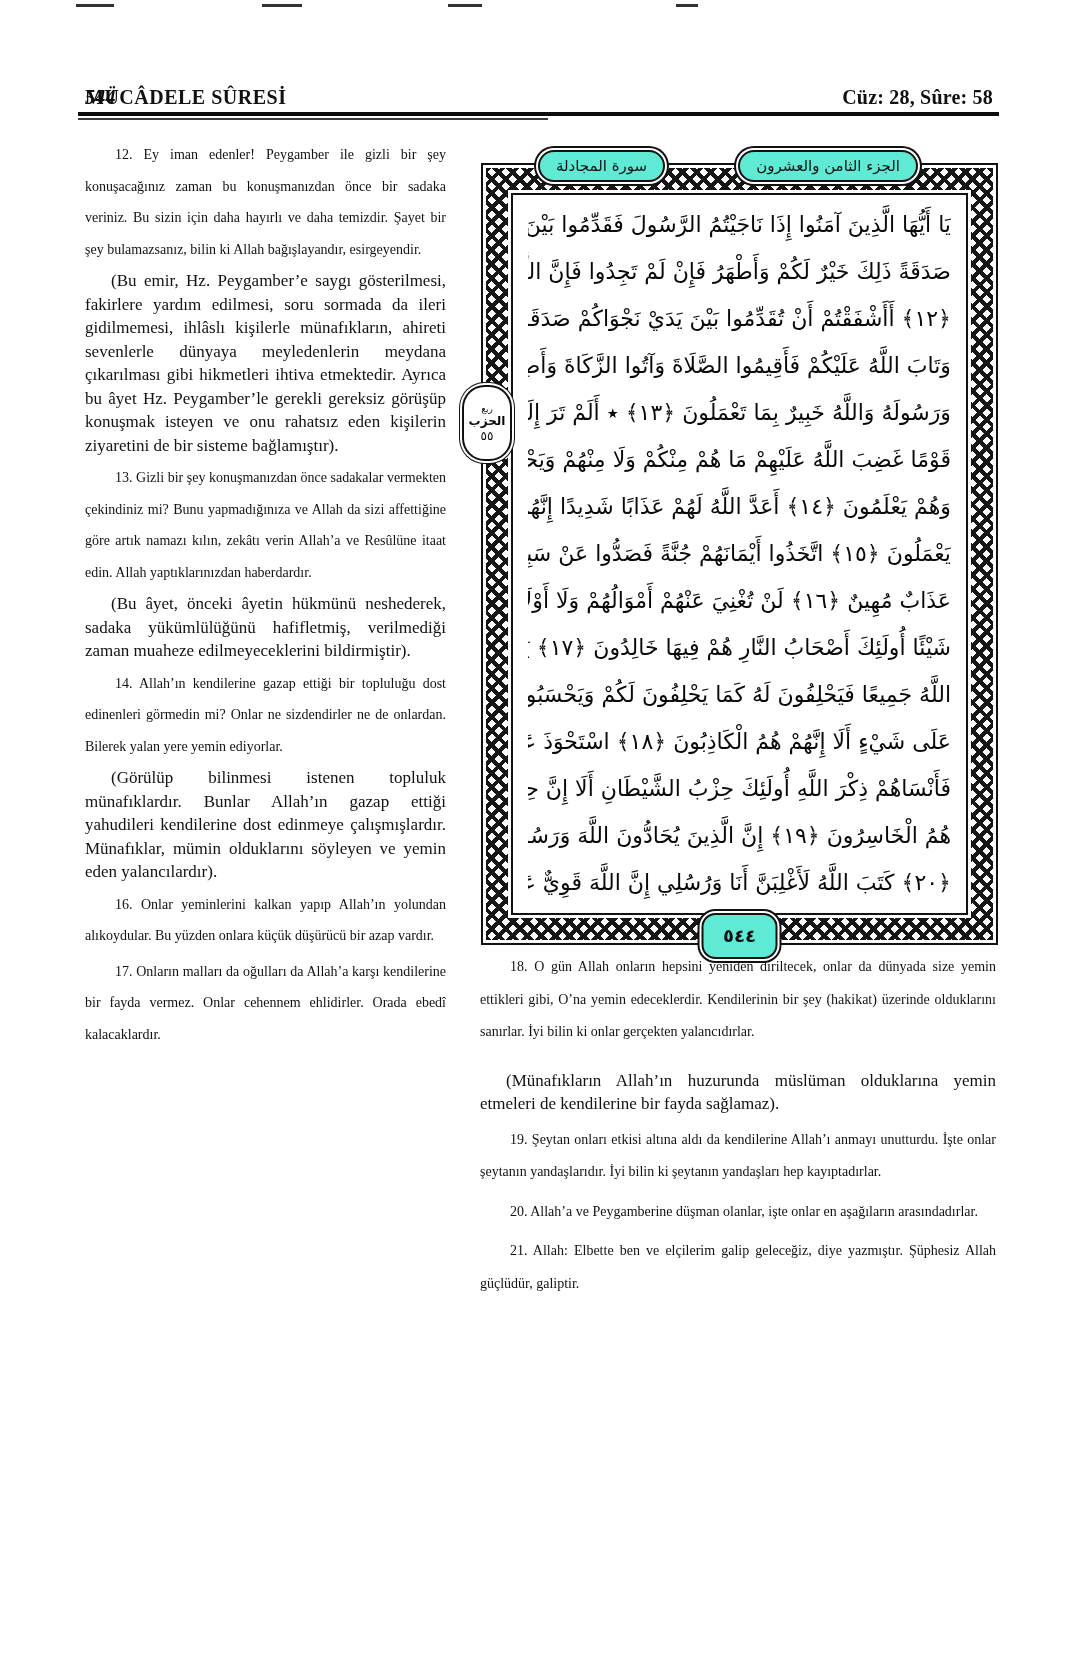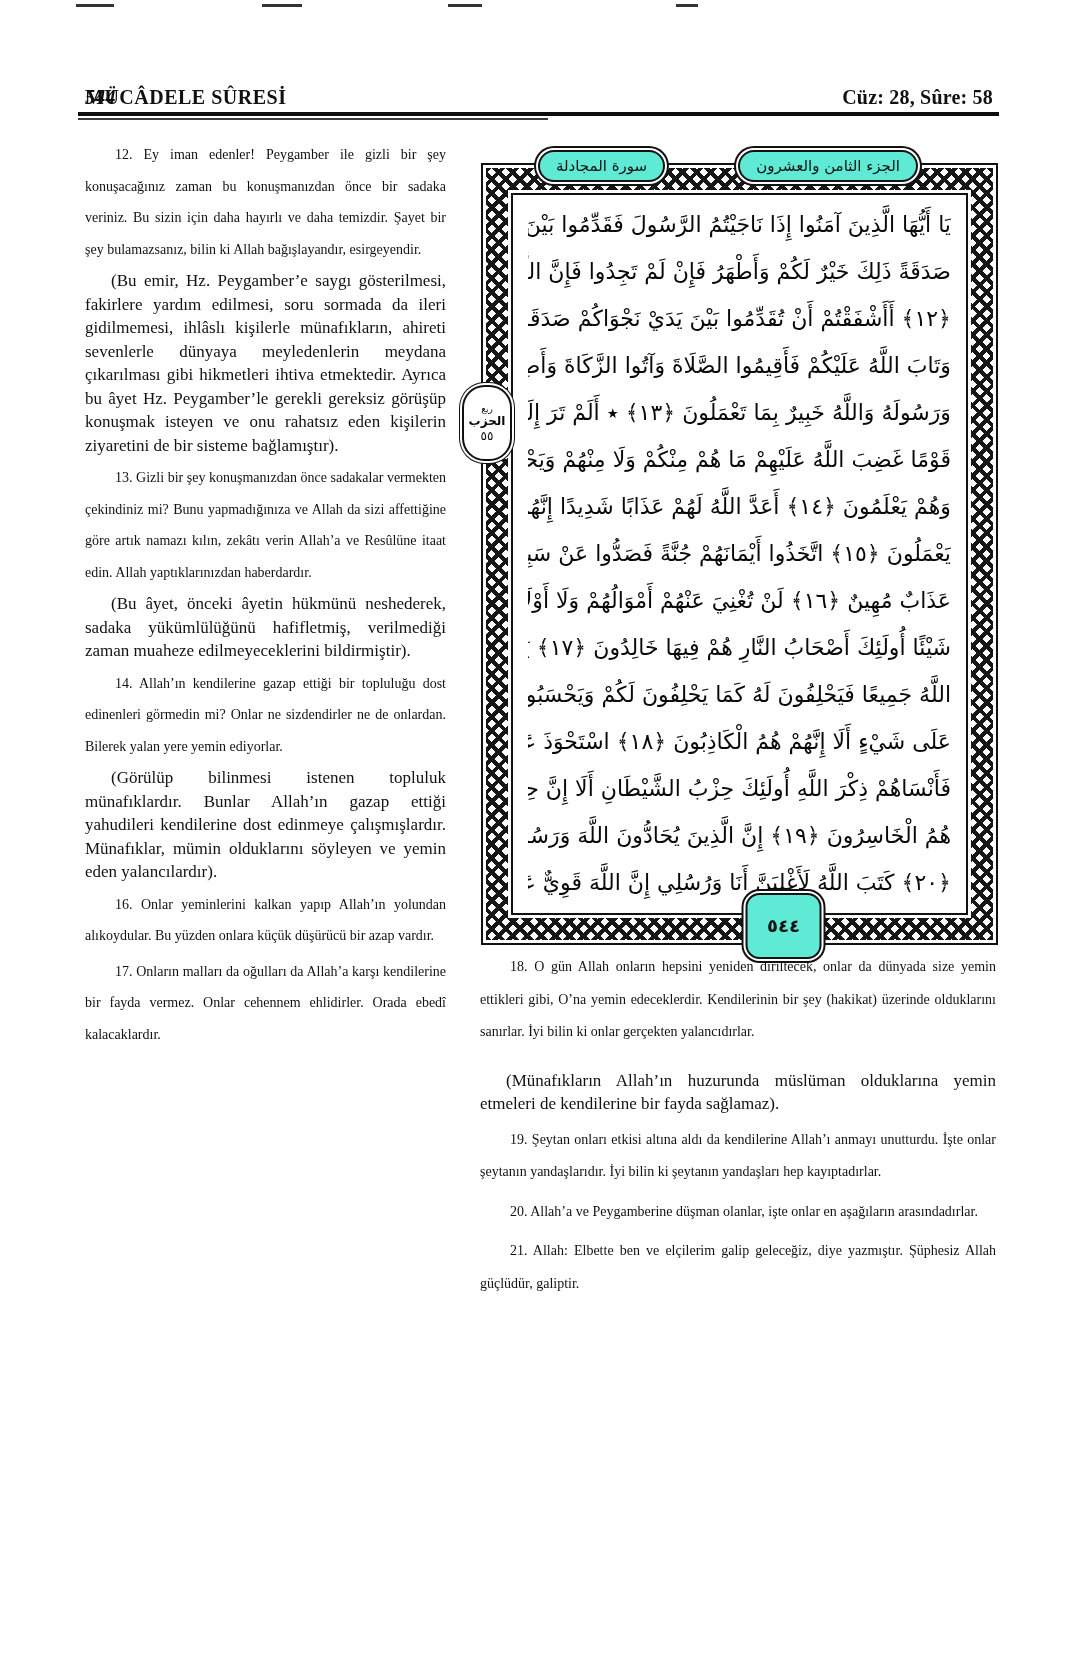--- a/index.html
+++ b/index.html
@@ -39,21 +39,21 @@
   .qline{direction:rtl;unicode-bidi:embed;font-family:"DejaVu Sans",sans-serif;
     font-size:22px;line-height:44px;white-space:nowrap;overflow:hidden;
     text-align:justify;text-align-last:justify;color:#090909;}
   .cartouche{position:absolute;background:#5eead4;border:2px solid #111;border-radius:16px;
     box-shadow:0 0 0 2px #fff,0 0 0 4px #111;
     font-family:"DejaVu Sans",sans-serif;font-size:15px;line-height:22px;
     padding:3px 16px;direction:rtl;white-space:nowrap;z-index:3;text-align:center;}
   .cartouche.juz{top:-15px;right:78px;}
   .cartouche.surah{top:-15px;left:55px;}
   .cartouche.pagenum{bottom:-16px;left:50%;transform:translateX(-50%);
-    font-size:18px;font-weight:bold;padding:20px 20px;border-radius:14px;margin-left:44px;}
+    font-size:18px;font-weight:bold;padding:10px 20px;border-radius:14px;}
   .hizb-medallion{position:absolute;left:-21px;top:220px;width:46px;height:72px;z-index:3;
     background:#fff;border:2px solid #111;border-radius:45% / 30%;
     box-shadow:0 0 0 2px #fff,0 0 0 3px #111;
     display:flex;flex-direction:column;align-items:center;justify-content:center;
     direction:rtl;font-family:"DejaVu Sans",sans-serif;color:#0a0a0a;}
   .hizb-medallion .t1{font-size:9px;line-height:10px;}
   .hizb-medallion .t2{font-size:12px;line-height:15px;font-weight:bold;}
   .hizb-medallion .t3{font-size:12px;line-height:14px;}
 </style>
 </head>

